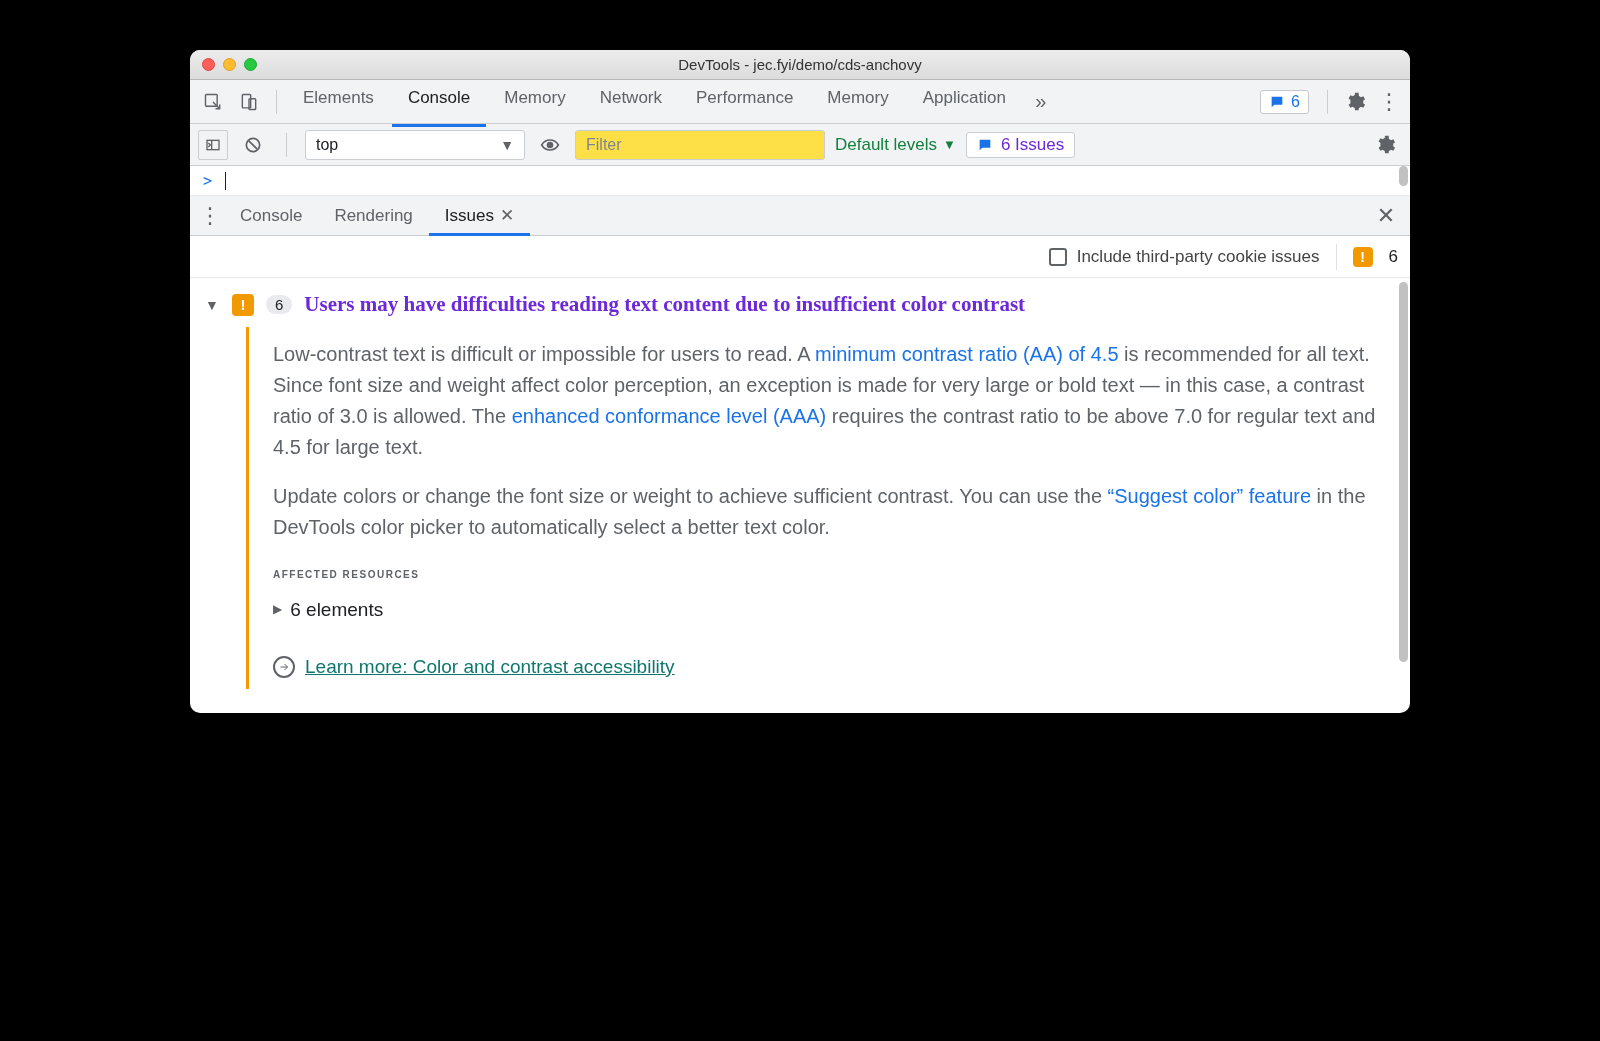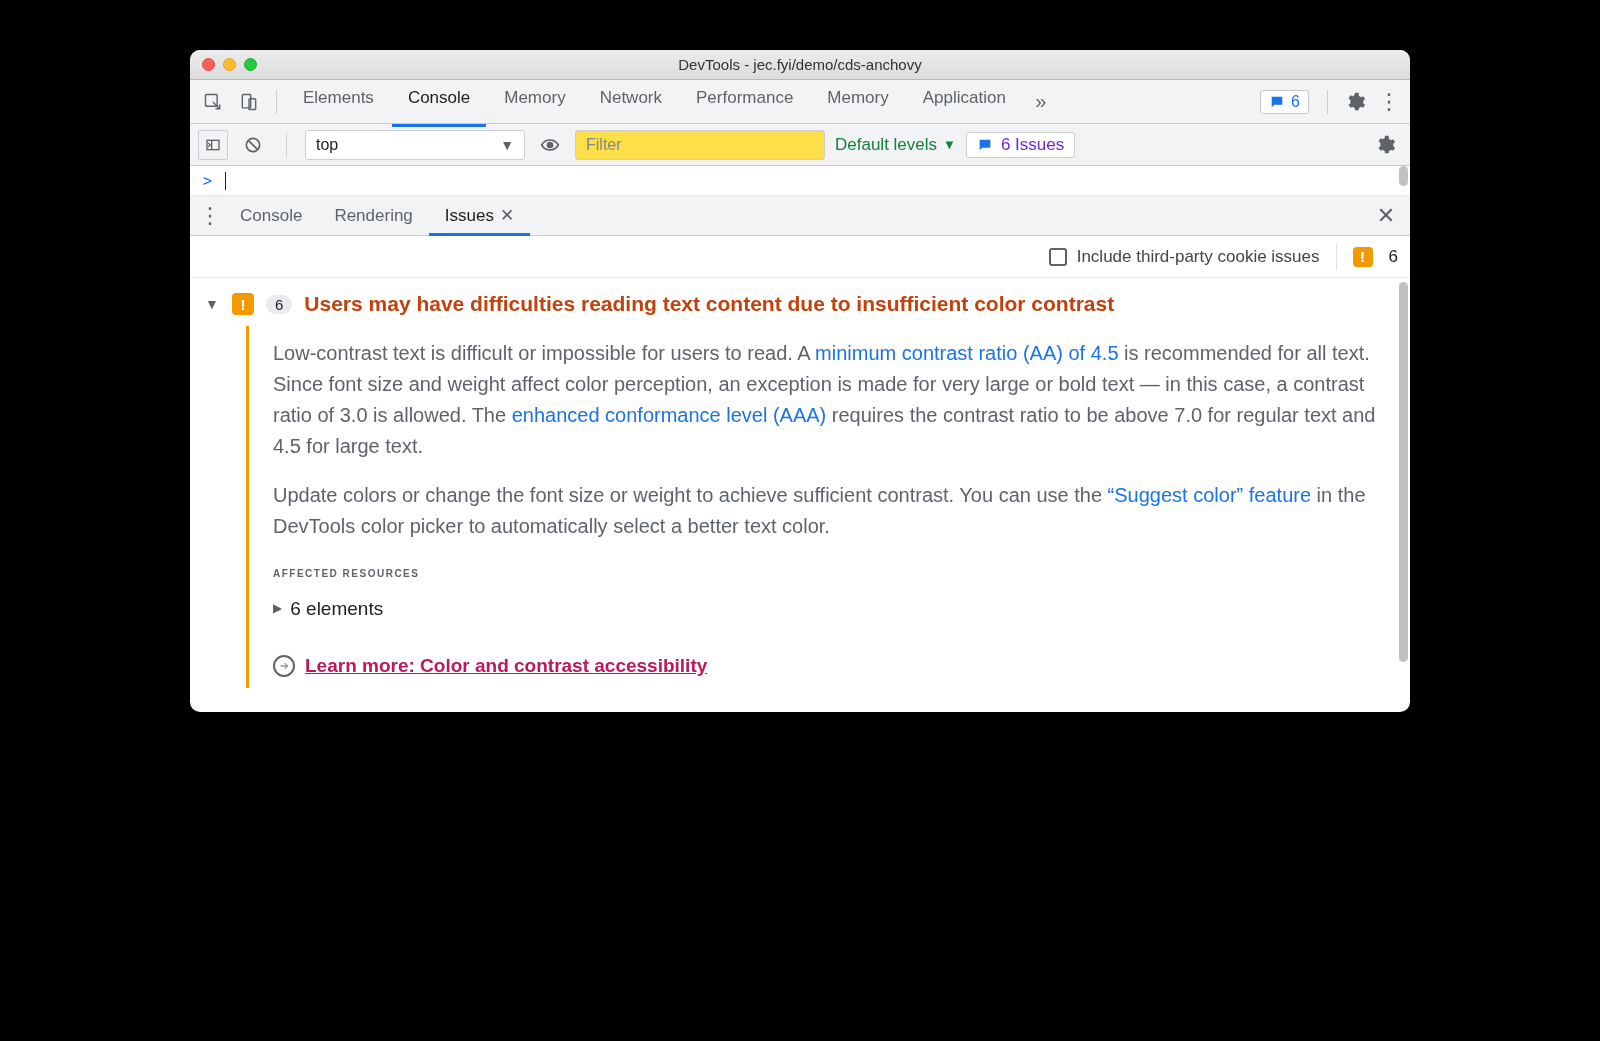--- a/index.html
+++ b/index.html
@@ -142,36 +142,36 @@
     display:flex; align-items:center; gap:12px; padding:4px 0 10px;
   }
   .triangle { color:#5f6368; cursor:pointer; font-size:14px; width:16px; text-align:center;}
   .warn-icon-big {
     width:22px;height:22px;border-radius:4px;background:#f29900;color:#fff;
     display:flex;align-items:center;justify-content:center;font-weight:bold;font-size:15px;
   }
   .count-badge {
     background:#e8eaed; border-radius:10px; padding:1px 9px; font-size:15px; color:#202124;
   }
-  .issue-title { font-size:21px; font-weight:600; color:#c2410c; }
+  .issue-title { font-size:21px; font-weight:600; color:#6d28d9;font-family:Liberation Serif, serif; }
   .issue-body {
     margin-left:42px; border-left:3px solid #f29900; padding:12px 0 8px 24px;
     font-size:20px; line-height:1.55; color:#5f6368;
   }
   .issue-body p { margin-bottom:18px; }
   .issue-body a { color:#1a73e8; text-decoration:none; cursor:pointer; }
   .affected-header {
     font-size:10px; letter-spacing:1.5px; color:#5f6368; font-weight:600; margin:24px 0 12px;
   }
   .elements-row { display:flex; align-items:center; gap:8px; font-size:19px; color:#202124; cursor:pointer; }
   .elements-row .tri { color:#5f6368; font-size:12px; }
   .learn-more {
     display:flex; align-items:center; gap:10px; margin-top:28px; font-size:19px;
   }
-  .learn-more a { color:#be185d; text-decoration:underline; cursor:pointer;font-weight:bold; }
+  .learn-more a { color:#0f766e; text-decoration:underline; cursor:pointer; }
   .learn-more .circ {
     width:22px;height:22px;border:2px solid #5f6368;border-radius:50%;
     display:inline-flex;align-items:center;justify-content:center;
   }
   .learn-more .circ svg { width:12px;height:12px; stroke:#5f6368; fill:none; stroke-width:2; }
   .scroll-ind {
     position:absolute; right:0; top:0; bottom:0; width:14px; background:transparent;
   }
   .scroll-thumb { position:absolute; right:2px; width:9px; background:#c1c1c1; border-radius:5px; }
 </style>

